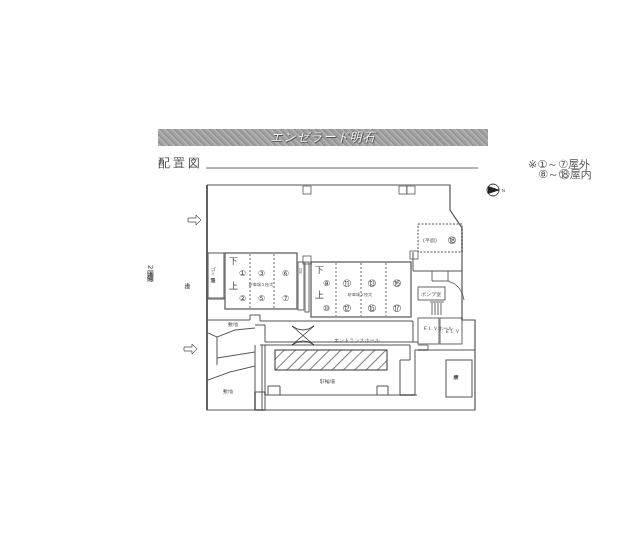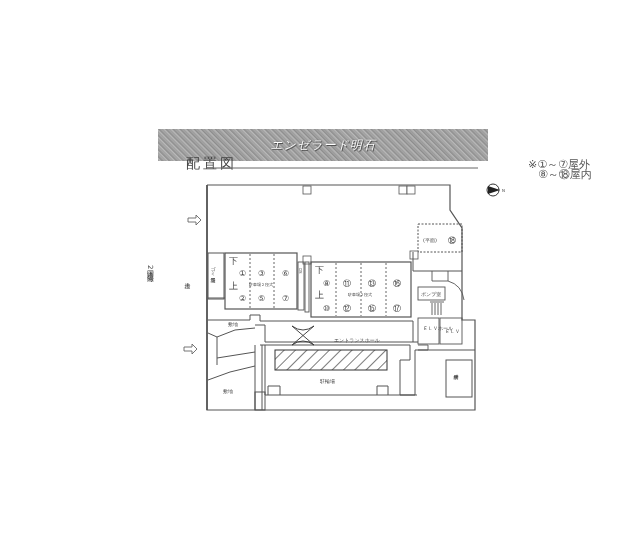--- a/index.html
+++ b/index.html
@@ -1,26 +1,26 @@
 <!DOCTYPE html>
 <html><head>
 <meta charset="utf-8">
 <style>
   html, body { margin: 0; padding: 0; background: #ffffff; }
   body { width: 640px; height: 533px; position: relative; overflow: hidden; font-family: "DejaVu Sans", sans-serif; color: #333; }
   .title-bar {
-    position: absolute; left: 158px; top: 129px; width: 330px; height: 32px;
+    position: absolute; left: 158px; top: 129px; width: 330px; height: 17px;
     background: repeating-linear-gradient(45deg, #9a9a9a 0px, #b8b8b8 2px, #8e8e8e 3px, #a8a8a8 5px);
     display: flex; align-items: center; justify-content: center; text-align: right;
   }
   .title-bar span {
     font-size: 12px; color: #fff; font-style: italic; letter-spacing: 1px;
     text-shadow: 0 0 1px #444, 1px 1px 0 #555;
   }
-  .subtitle { position: absolute; left: 158px; top: 155px; font-size: 14px; letter-spacing: 3px; color: #444; margin-left: 28px; }
+  .subtitle { position: absolute; left: 158px; top: 155px; font-size: 12px; letter-spacing: 3px; color: #444; }
   .note { position: absolute; left: 528px; top: 160px; font-size: 11px; line-height: 10px; color: #555; }
   .note div:nth-child(2) { padding-left: 10px; }
   svg.plan { position: absolute; left: 0; top: 0; }
   .txt { font-family: "DejaVu Sans", sans-serif; fill: #444; }
 </style>
 </head>
 <body>
 
 <div class="title-bar">
   <span>エンゼラード明石</span>

